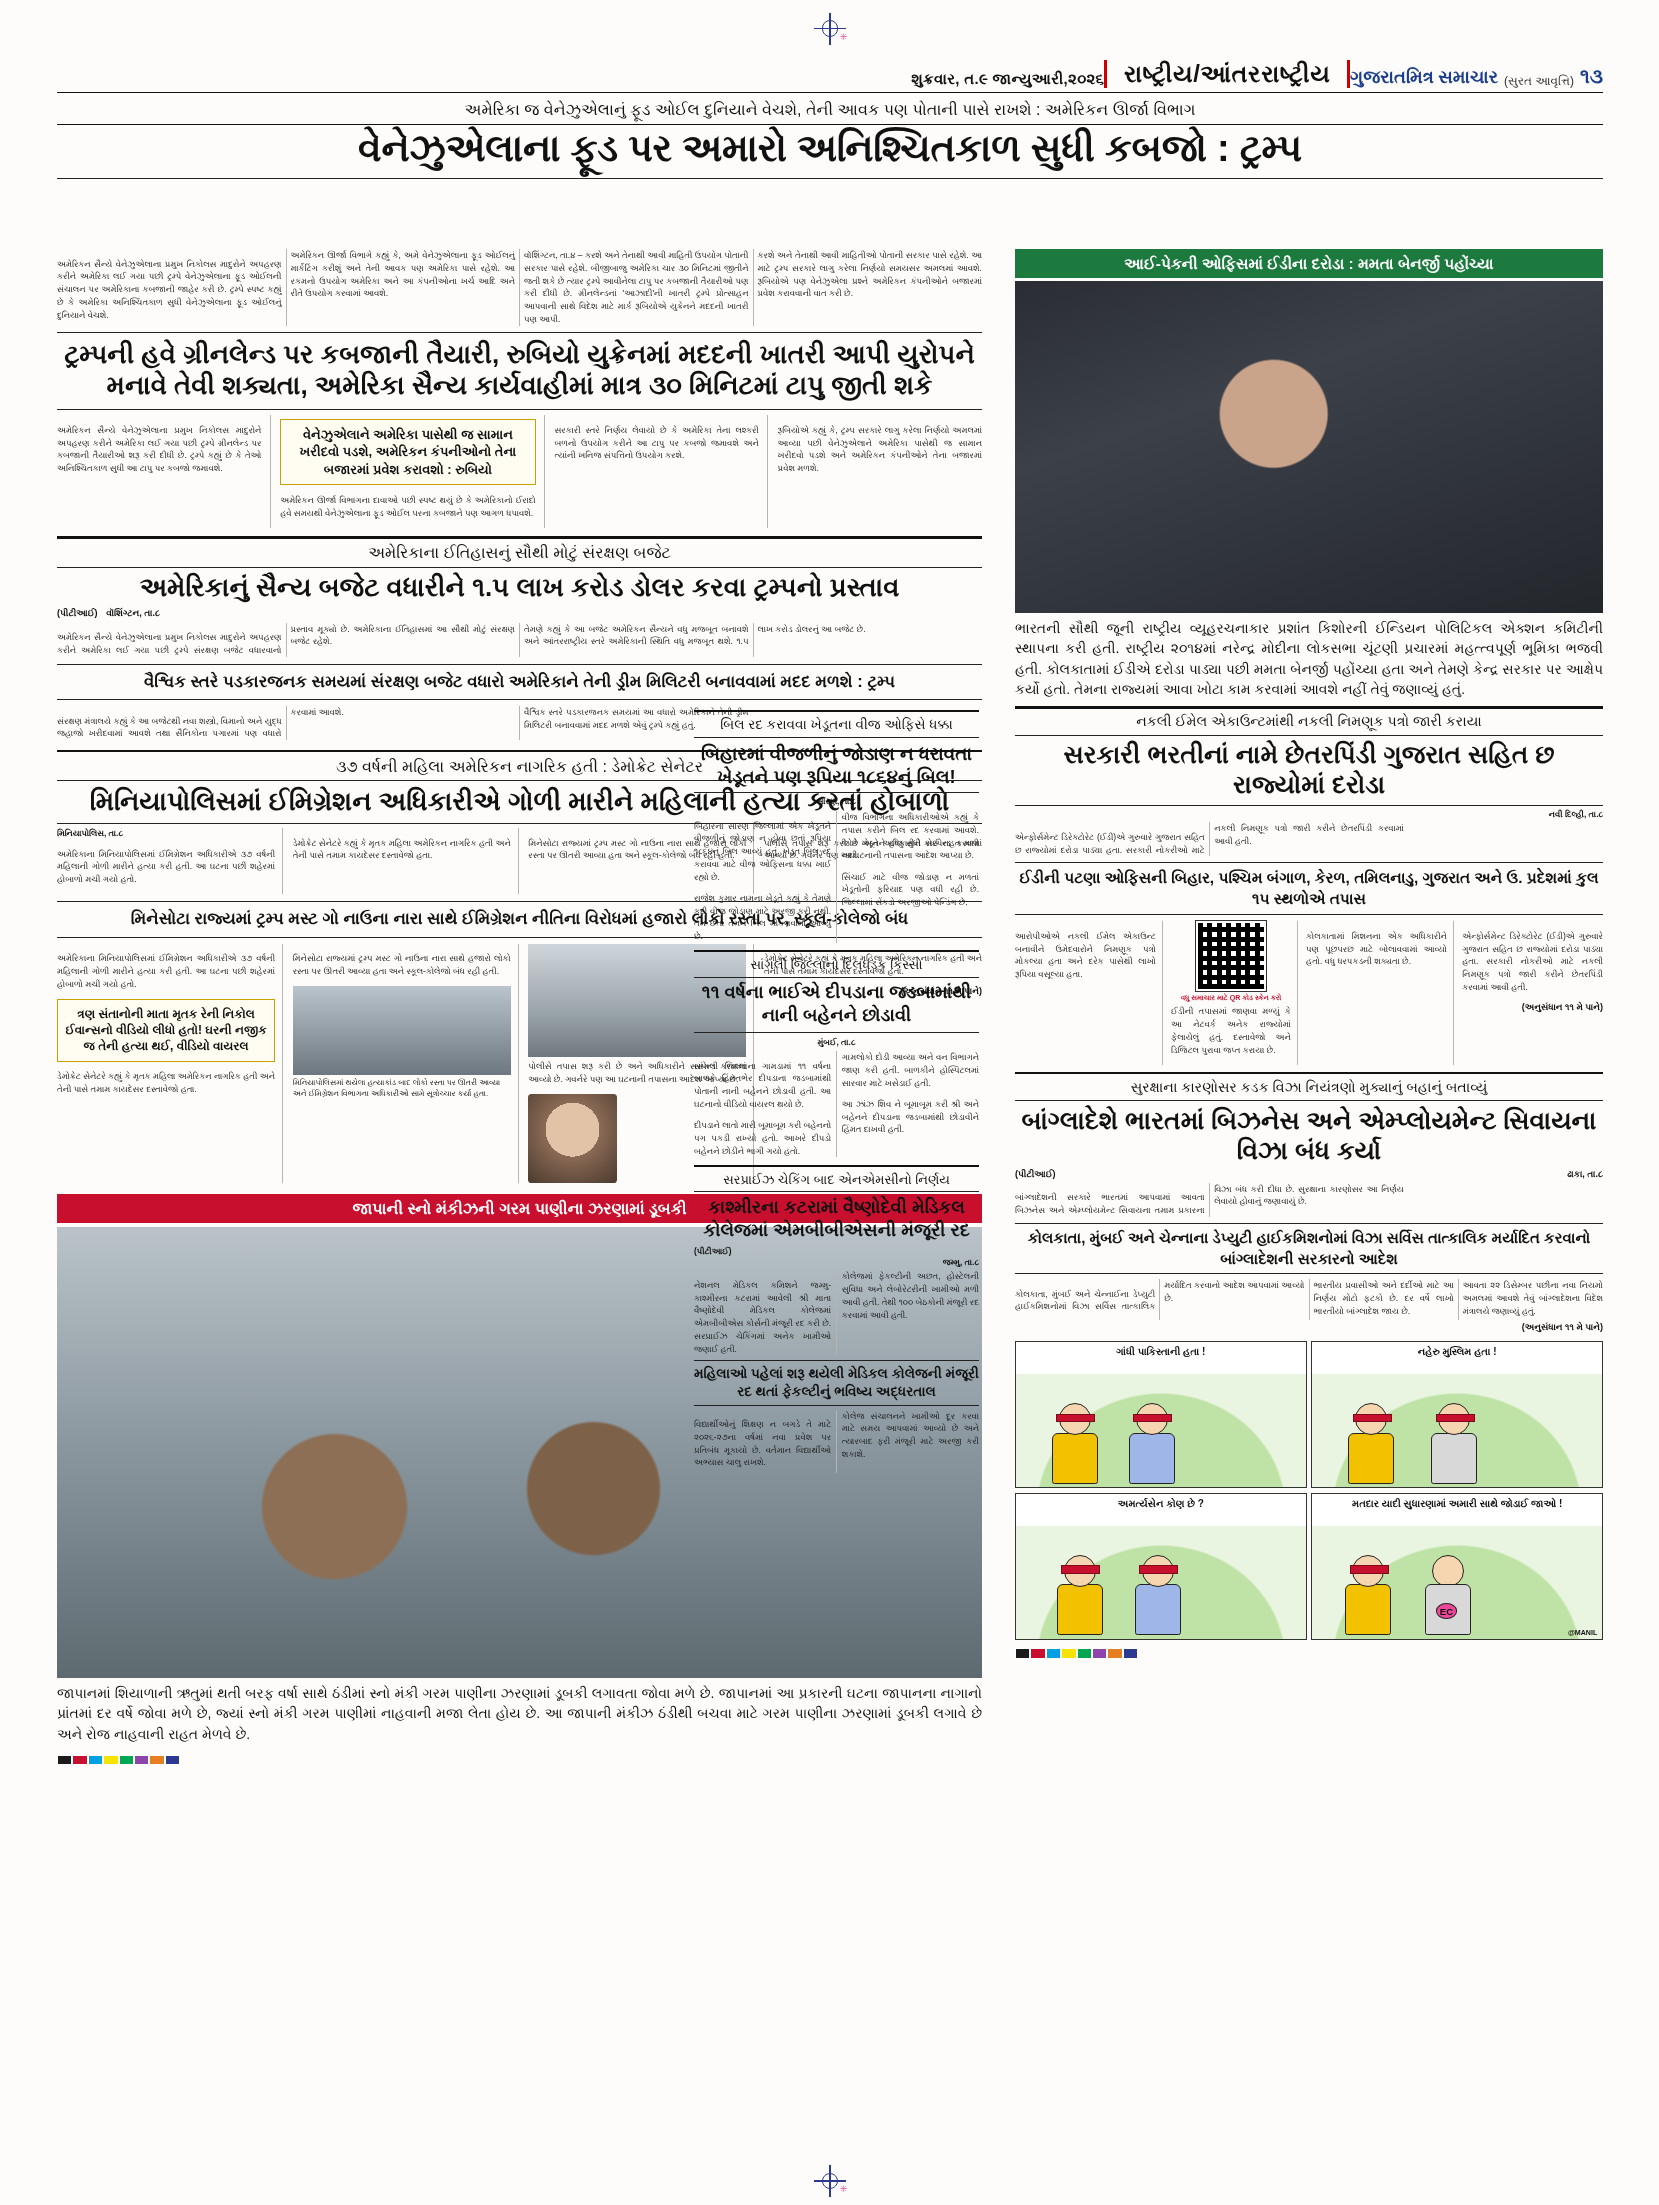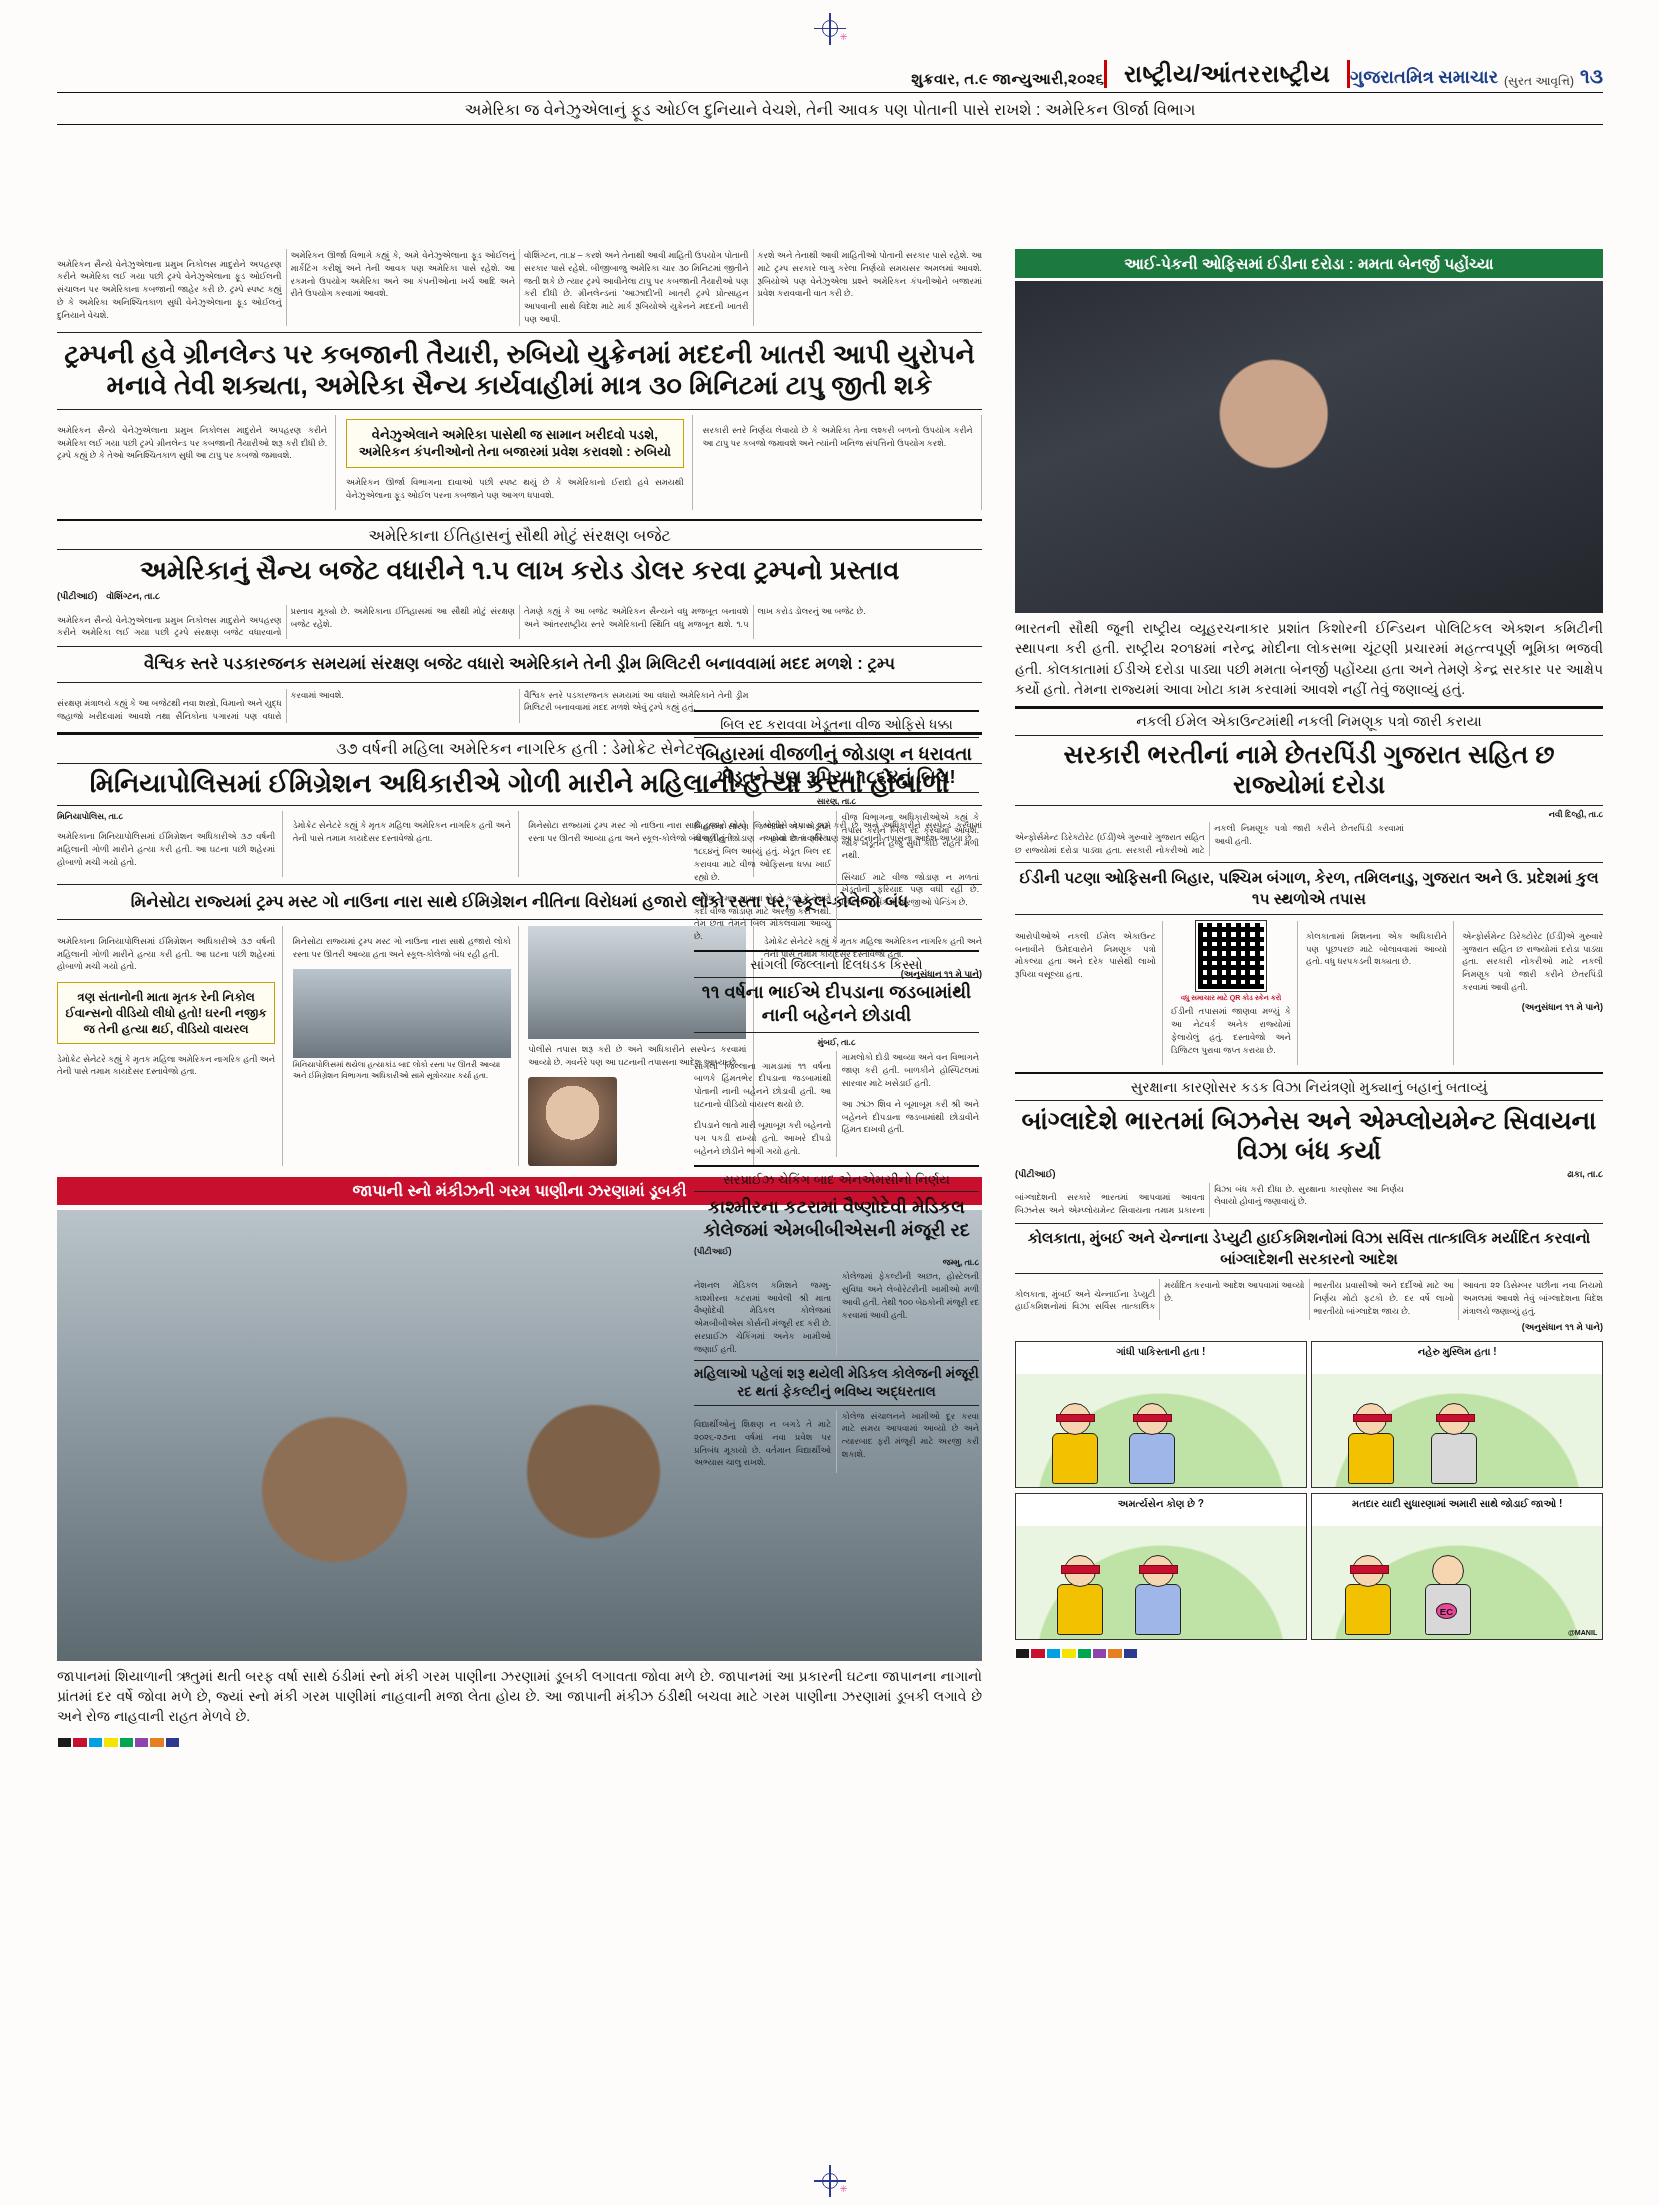--- a/index.html
+++ b/index.html
@@ -210,20 +210,24 @@
       <span class="brand">ગુજરાતમિત્ર સમાચાર</span>
       <span class="brand-sub">(સુરત આવૃત્તિ)</span>
       <span class="page-no">૧૩</span>
     </div>
   </div>
 
   <div class="zone" id="band-kicker">
     <div class="kicker">અમેરિકા જ વેનેઝુએલાનું ફૂડ ઓઈલ દુનિયાને વેચશે, તેની આવક પણ પોતાની પાસે રાખશે : અમેરિકન ઊર્જા વિભાગ</div>
     <div class="hr-med"></div>
   </div>
+  <div class="zone" id="band-headline">
+    <div class="headline-xl">વેનેઝુએલાના ફૂડ પર અમારો અનિશ્ચિતકાળ સુધી કબજો : ટ્રમ્પ</div>
+    <div class="hr-thin" style="margin-top:8.3px"></div>
+  </div>
 
   <div class="zone" id="left-col">
 
     <div class="cols-4 body-txt">
       <p>અમેરિકન સૈન્યે વેનેઝુએલાના પ્રમુખ નિકોલસ માદુરોને અપહરણ કરીને અમેરિકા લઈ ગયા પછી ટ્રમ્પે વેનેઝુએલાના ફૂડ ઓઈલની સંચાલન પર અમેરિકાના કબજાની જાહેર કરી છે. ટ્રમ્પે સ્પષ્ટ કહ્યું છે કે અમેરિકા અનિશ્ચિતકાળ સુધી વેનેઝુએલાના ફૂડ ઓઈલનું દુનિયાને વેચશે.</p>
       <p>અમેરિકન ઊર્જા વિભાગે કહ્યું કે, અમે વેનેઝુએલાના ફૂડ ઓઈલનું માર્કેટિંગ કરીશું અને તેની આવક પણ અમેરિકા પાસે રહેશે. આ રકમનો ઉપયોગ અમેરિકા અને આ કંપનીઓના ખર્ચ આદિ અને રીતે ઉપયોગ કરવામાં આવશે.</p>
       <p>વૉશિંગ્ટન, તા.૪ – કરશે અને તેનાથી આવી માહિતી ઉપયોગ પોતાની સરકાર પાસે રહેશે. બીજીબાજુ અમેરિકા ચાર ૩૦ મિનિટમાં જીતીને જતી શકે છે ત્યાર ટ્રમ્પે આવીનેલા ટાપુ પર કબજાની તૈયારીઓ પણ કરી દીધી છે. ગ્રીનલેન્ડનાં 'આઝાદી'ની ખાતરી ટ્રમ્પે પ્રોત્સાહન આપવાની સાથે વિદેશ માટે માર્ક રૂબિયોએ યુક્રેનને મદદની ખાતરી પણ આપી.</p>
       <p>કરશે અને તેનાથી આવી માહિતીઓ પોતાની સરકાર પાસે રહેશે. આ માટે ટ્રમ્પ સરકારે લાગુ કરેલા નિર્ણયો સમયસર અમલમાં આવશે. રૂબિયોએ પણ વેનેઝુએલા પ્રશ્ને અમેરિકન કંપનીઓને બજારમાં પ્રવેશ કરાવવાની વાત કરી છે.</p>
     </div>
 
@@ -235,20 +239,23 @@
     <div style="display:flex; gap:9.5px; margin-top:6px;">
       <div style="flex:1 1 0; border-right:0.6px solid #b5b5b5; padding-right:8.3px;">
         <p class="body-txt">અમેરિકન સૈન્યે વેનેઝુએલાના પ્રમુખ નિકોલસ માદુરોને અપહરણ કરીને અમેરિકા લઈ ગયા પછી ટ્રમ્પે ગ્રીનલેન્ડ પર કબજાની તૈયારીઓ શરૂ કરી દીધી છે. ટ્રમ્પે કહ્યું છે કે તેઓ અનિશ્ચિતકાળ સુધી આ ટાપુ પર કબજો જમાવશે.</p>
       </div>
       <div style="flex:1.25 1 0; border-right:0.6px solid #b5b5b5; padding-right:8.3px;">
         <div class="boxquote">વેનેઝુએલાને અમેરિકા પાસેથી જ સામાન ખરીદવો પડશે, અમેરિકન કંપનીઓનો તેના બજારમાં પ્રવેશ કરાવશો : રુબિયો</div>
         <p class="body-txt">અમેરિકન ઊર્જા વિભાગના દાવાઓ પછી સ્પષ્ટ થયું છે કે અમેરિકાનો ઈરાદો હવે સમયથી વેનેઝુએલાના ફૂડ ઓઈલ પરના કબજાને પણ આગળ ધપાવશે.</p>
       </div>
       <div style="flex:1 1 0; border-right:0.6px solid #b5b5b5; padding-right:8.3px;">
         <p class="body-txt">સરકારી સ્તરે નિર્ણય લેવાયો છે કે અમેરિકા તેના લશ્કરી બળનો ઉપયોગ કરીને આ ટાપુ પર કબજો જમાવશે અને ત્યાંની ખનિજ સંપત્તિનો ઉપયોગ કરશે.</p>
+      </div>
+      <div style="flex:1 1 0;">
+        <p class="body-txt">રૂબિયોએ કહ્યું કે, ટ્રમ્પ સરકારે લાગુ કરેલા નિર્ણયો અમલમાં આવ્યા પછી વેનેઝુએલાને અમેરિકા પાસેથી જ સામાન ખરીદવો પડશે અને અમેરિકન કંપનીઓને તેના બજારમાં પ્રવેશ મળશે.</p>
       </div>
     </div>
 
     <div class="hr-thick" style="margin-top:8.3px"></div>
 
     <div class="kicker">અમેરિકાના ઈતિહાસનું સૌથી મોટું સંરક્ષણ બજેટ</div>
     <div class="hr-thin"></div>
     <div class="headline-lg" style="margin-top:4.7px">અમેરિકાનું સૈન્ય બજેટ વધારીને ૧.૫ લાખ કરોડ ડોલર કરવા ટ્રમ્પનો પ્રસ્તાવ</div>
     <div style="margin-top:4.7px; font-size:9px;">
       <span class="b">(પીટીઆઈ)</span>

